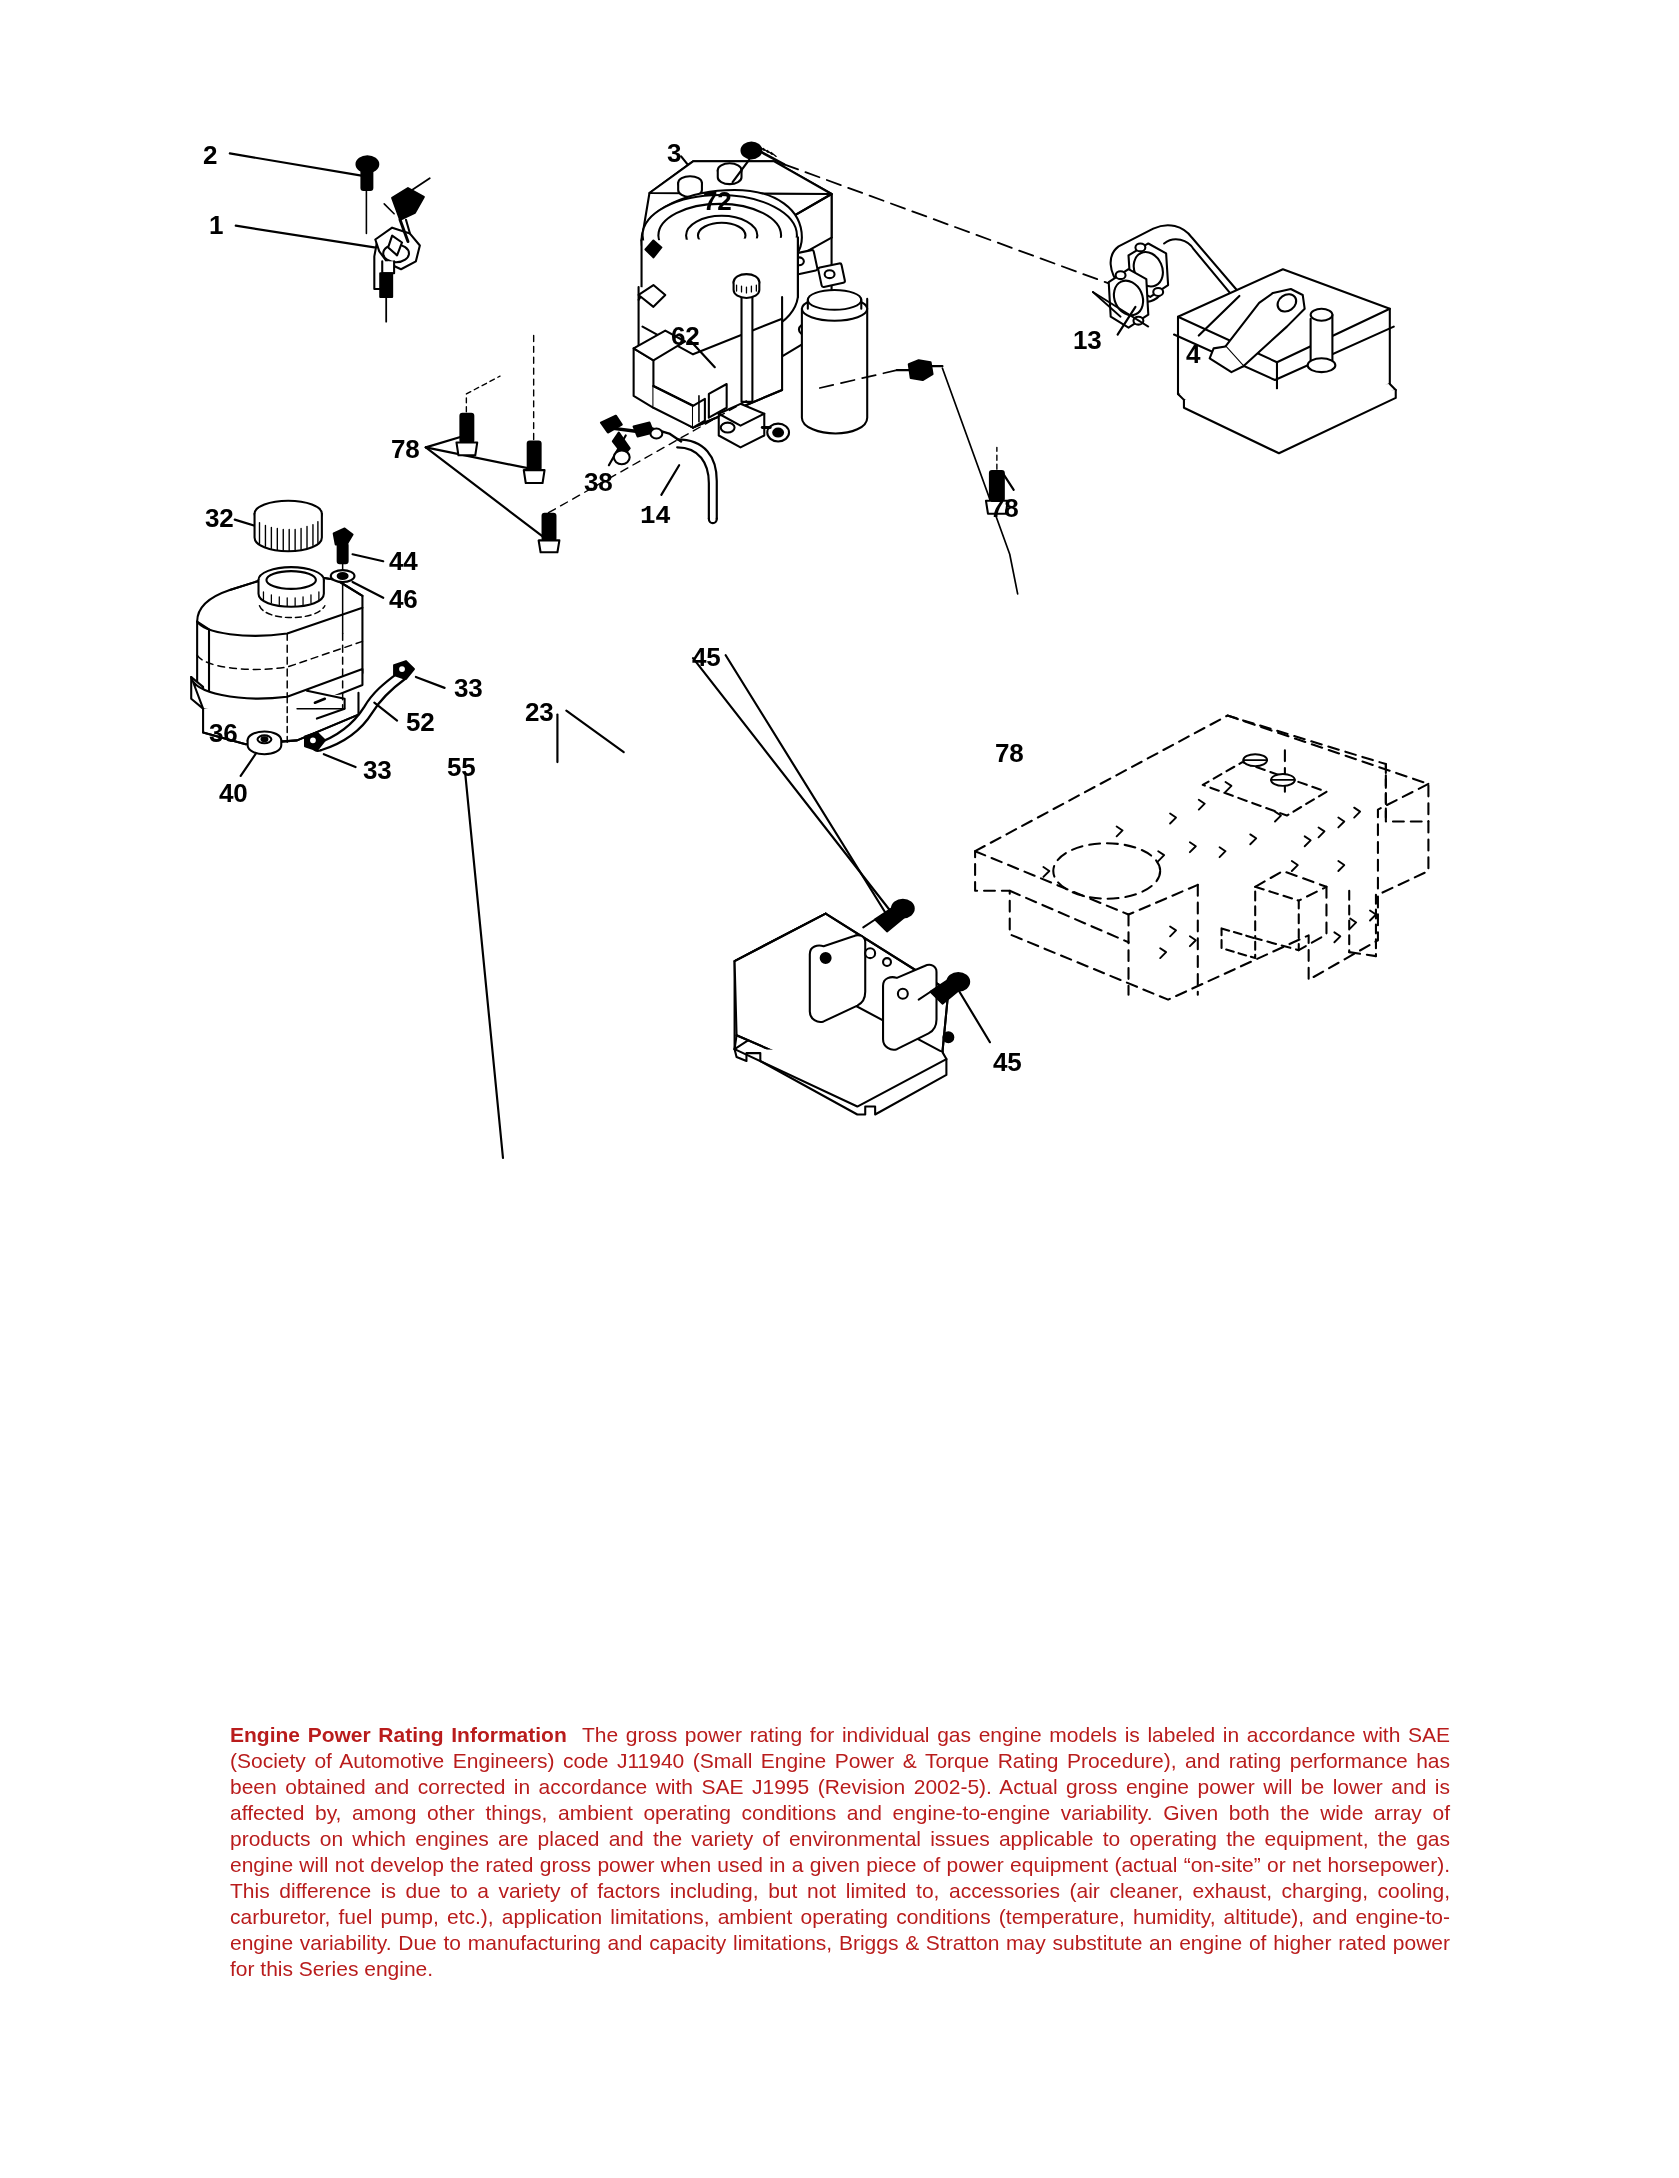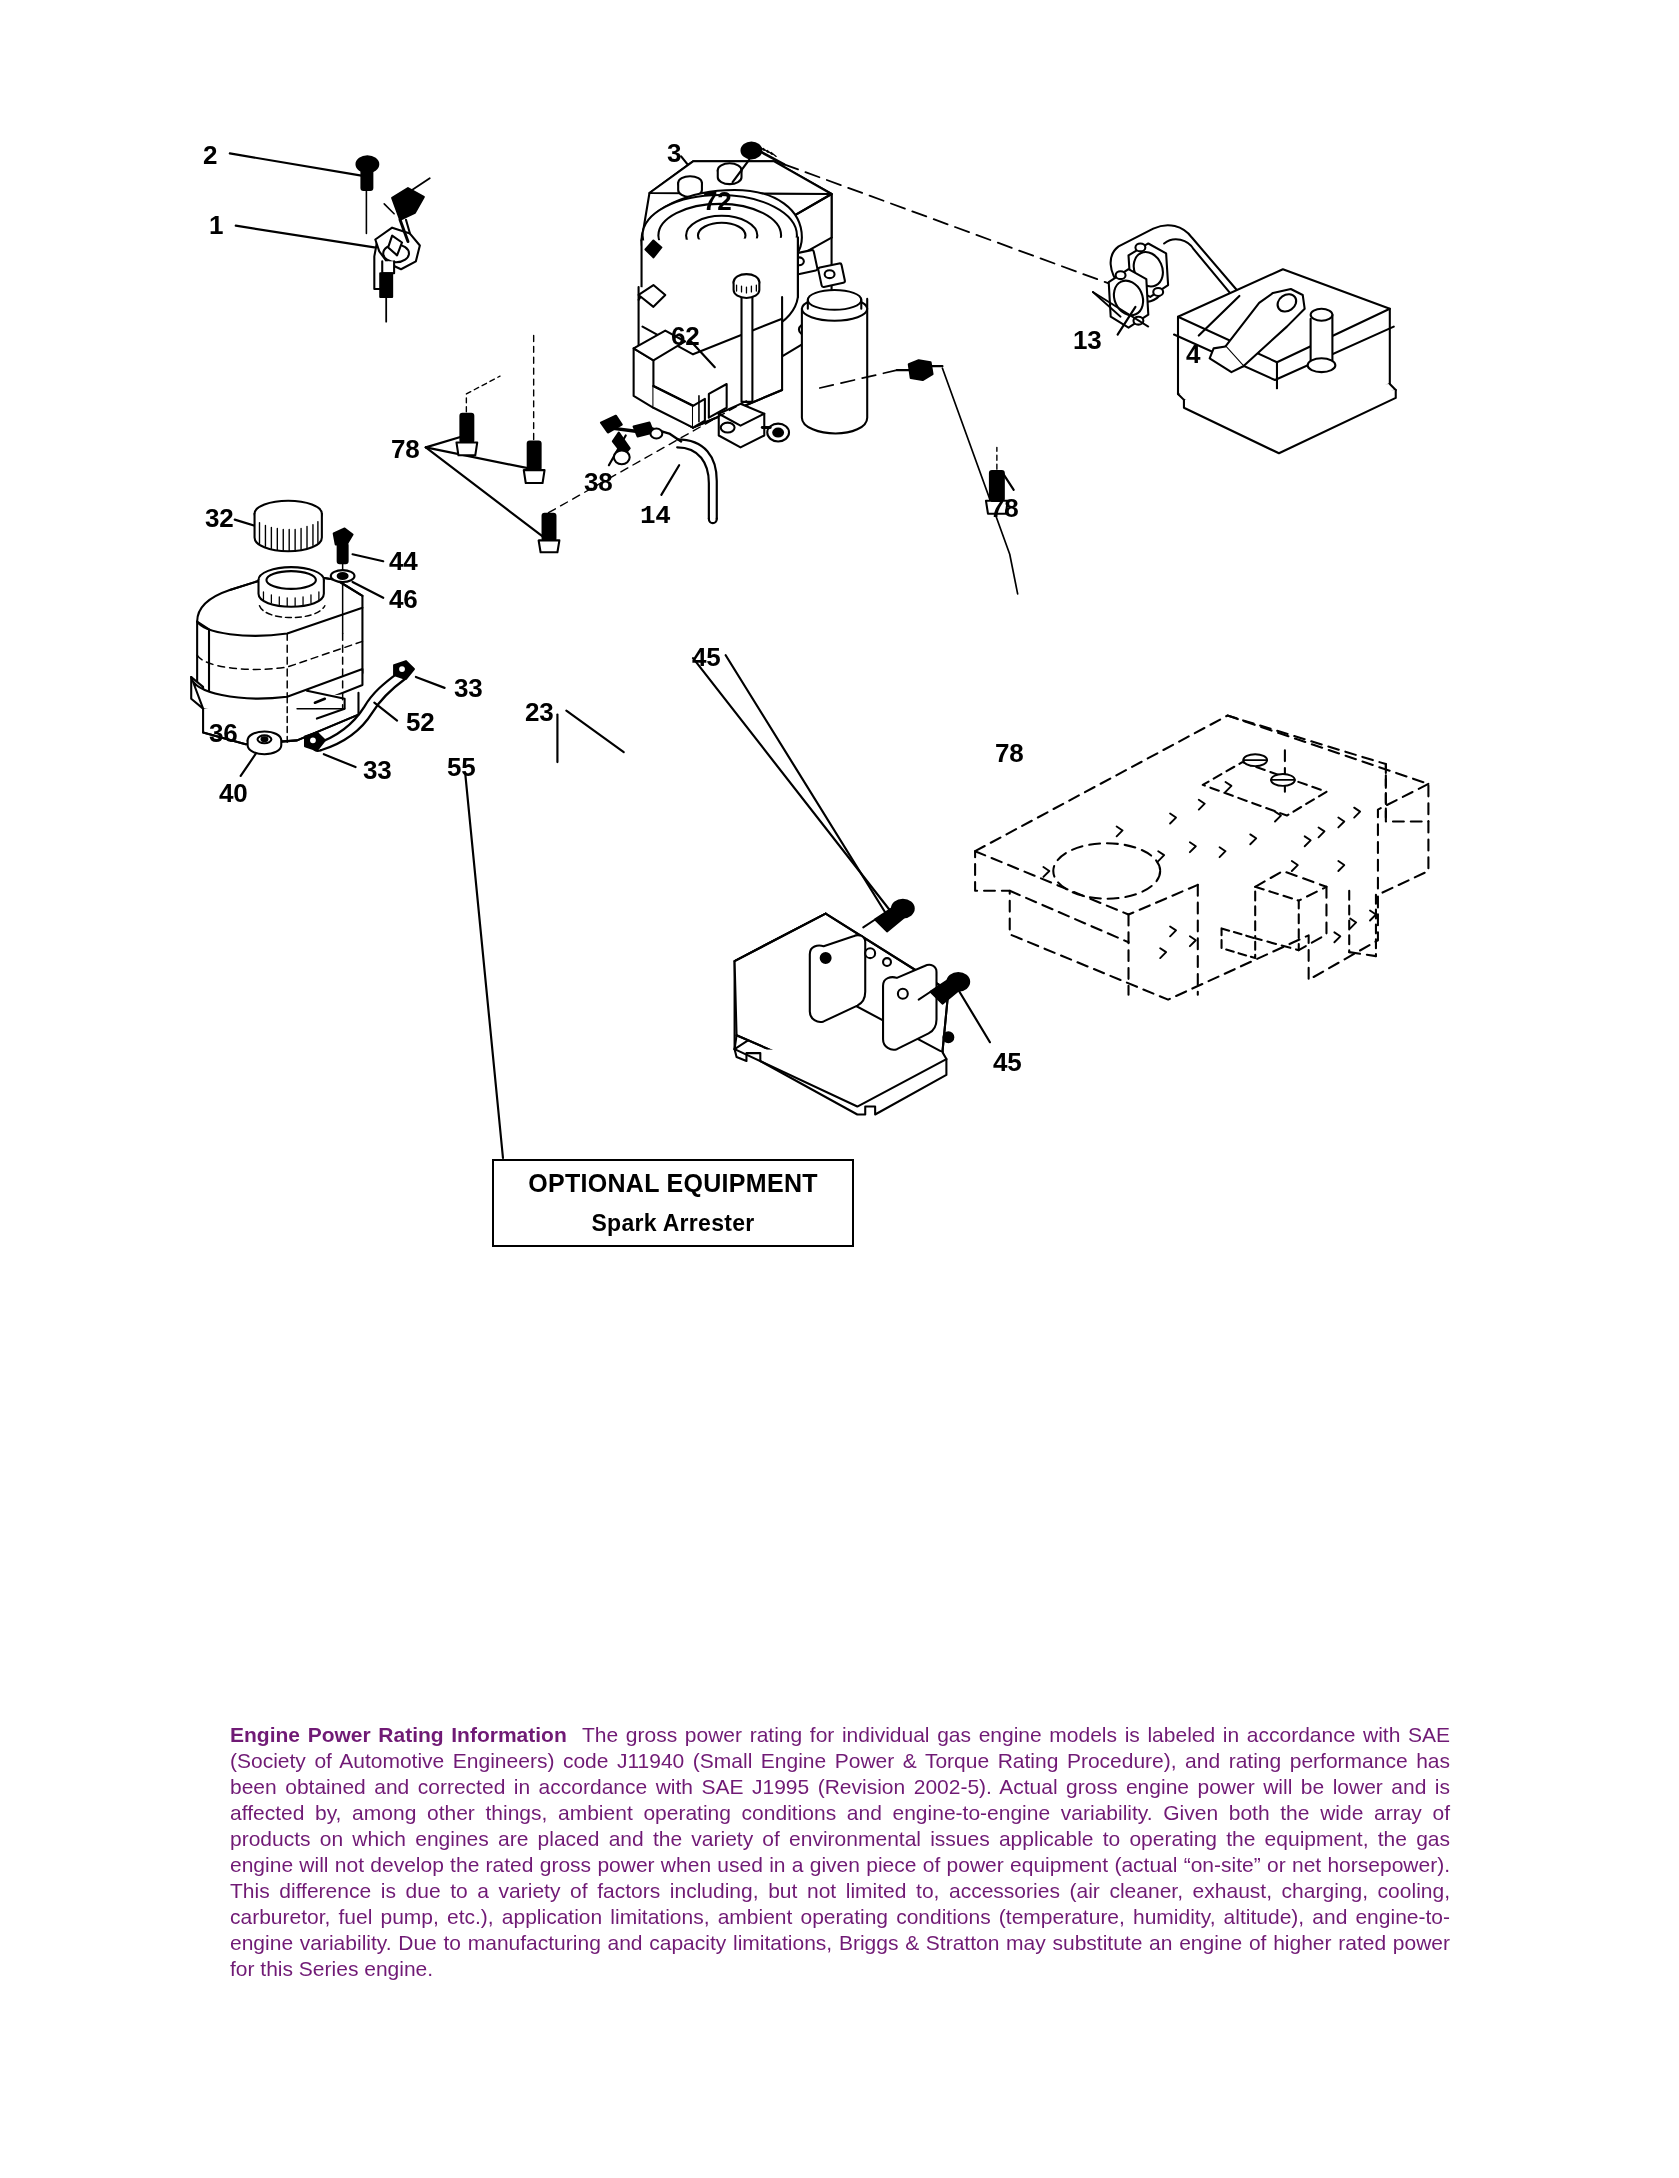--- a/index.html
+++ b/index.html
@@ -67,21 +67,21 @@
   #footnote {
     position: absolute;
     left: 230px;
     top: 1701px;
     width: 1220px;
     font-family: "Liberation Sans", sans-serif;
     font-size: 21px;
     line-height: 26px;
     text-align: justify;
     text-justify: inter-word;
-    color: #701a75;
+    color: #b91c1c;
   }
   #footnote .lead {
     font-weight: bold;
   }
 </style>
 </head>
 <body>
 
 <div id="diagram-stage">
 
@@ -498,21 +498,17 @@
   <div class="callout" style="left:406px;  top:709px;">52</div>
   <div class="callout" style="left:209px;  top:720px;">36</div>
   <div class="callout" style="left:363px;  top:757px;">33</div>
   <div class="callout" style="left:219px;  top:780px;">40</div>
   <div class="callout" style="left:447px;  top:754px;">55</div>
   <div class="callout" style="left:525px;  top:699px;">23</div>
   <div class="callout" style="left:692px;  top:644px;">45</div>
   <div class="callout" style="left:993px; top:1049px;">45</div>
   <div class="callout" style="left:995px; top:740px;">78</div>
 
-  <div id="optional-box">
-    <div class="ob-title">OPTIONAL EQUIPMENT</div>
-    <div class="ob-sub">Spark Arrester</div>
-  </div>
 
 </div>
 
 <p id="footnote"><span class="lead">Engine Power Rating Information</span>&nbsp;&nbsp;<span>The gross power rating for individual gas engine models is labeled in accordance with SAE (Society of Automotive Engineers) code J11940 (Small Engine Power &amp; Torque Rating Procedure), and rating performance has been obtained and corrected in accordance with SAE J1995 (Revision 2002-5).  Actual gross engine power will be lower and is affected by, among other things, ambient operating conditions and engine-to-engine variability.  Given both the wide array of products on which engines are placed and the variety of environmental issues applicable to operating the equipment, the gas engine will not develop the rated gross power when used in a given piece of power equipment (actual “on-site” or net horsepower).  This difference is due to a variety of factors including, but not limited to, accessories (air cleaner, exhaust, charging, cooling, carburetor, fuel pump, etc.), application limitations, ambient operating conditions (temperature, humidity, altitude), and engine-to-engine variability.  Due to manufacturing and capacity limitations, Briggs &amp; Stratton may substitute an engine of higher rated power for this Series engine.</span></p>
 
 
 </body></html>

